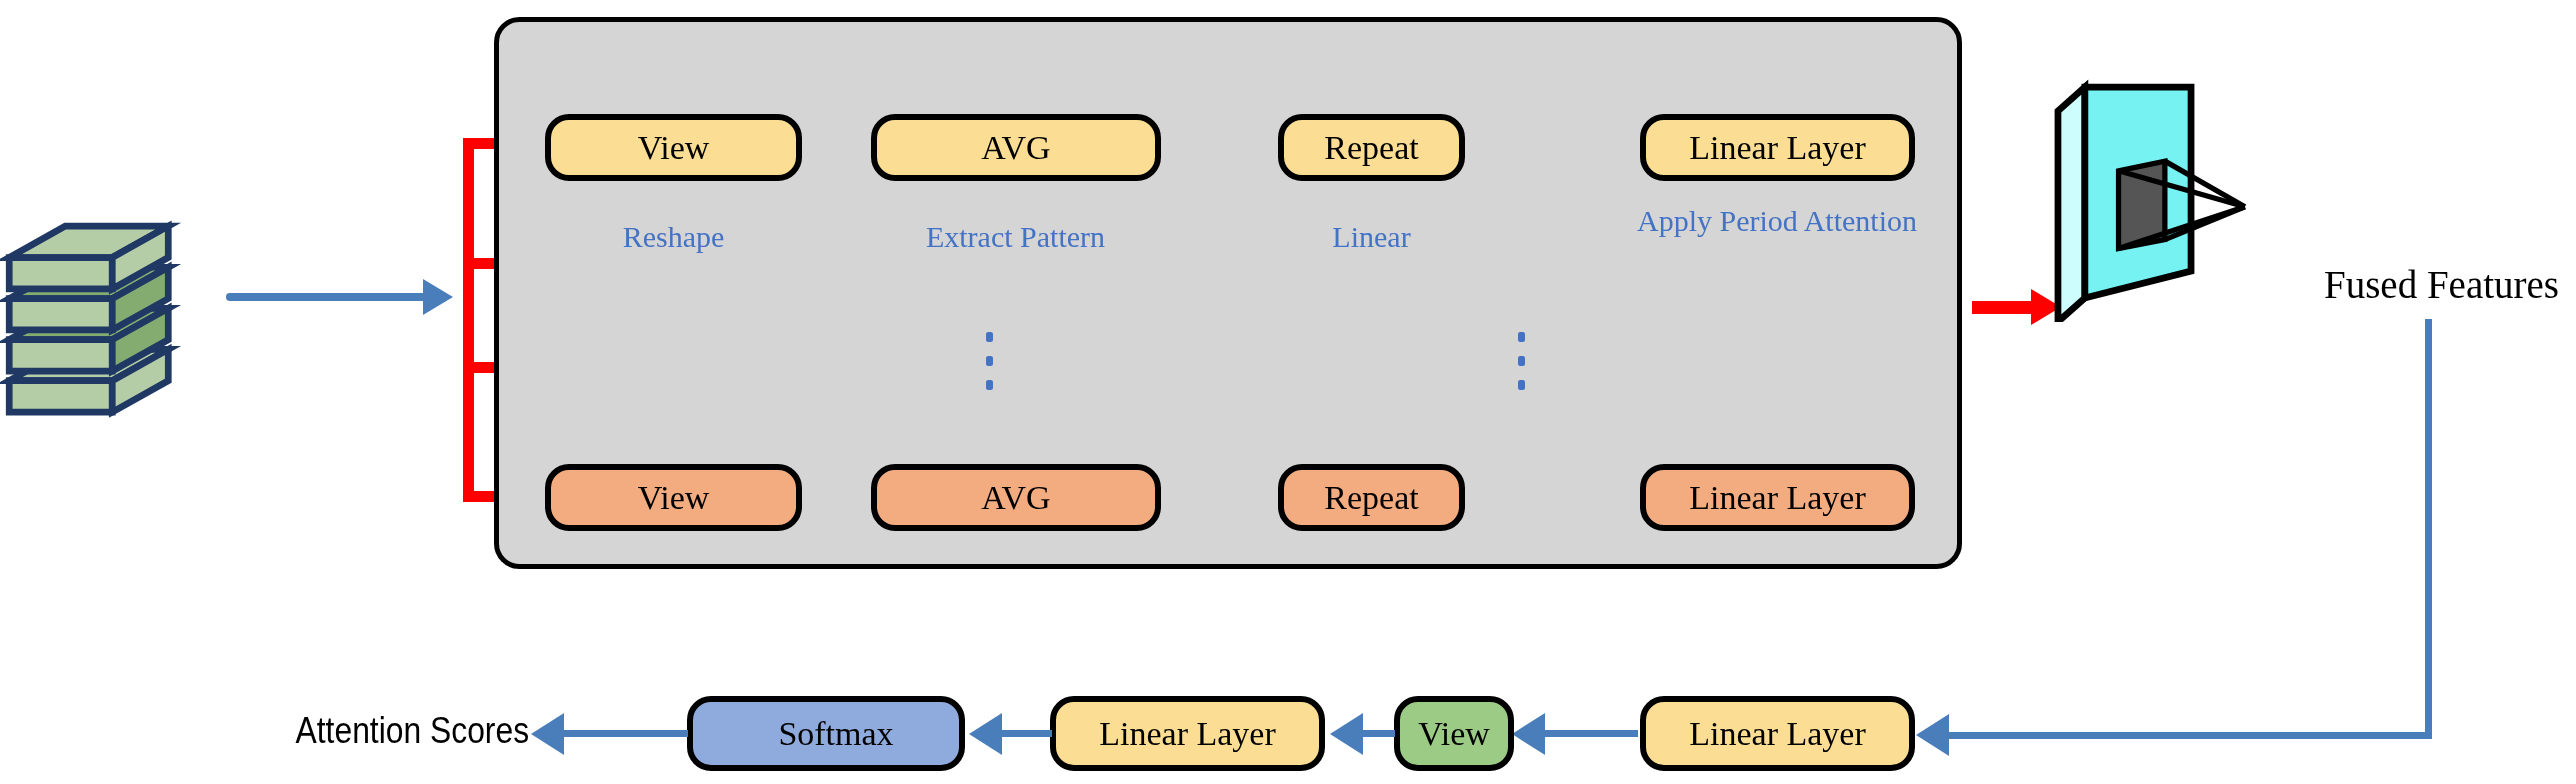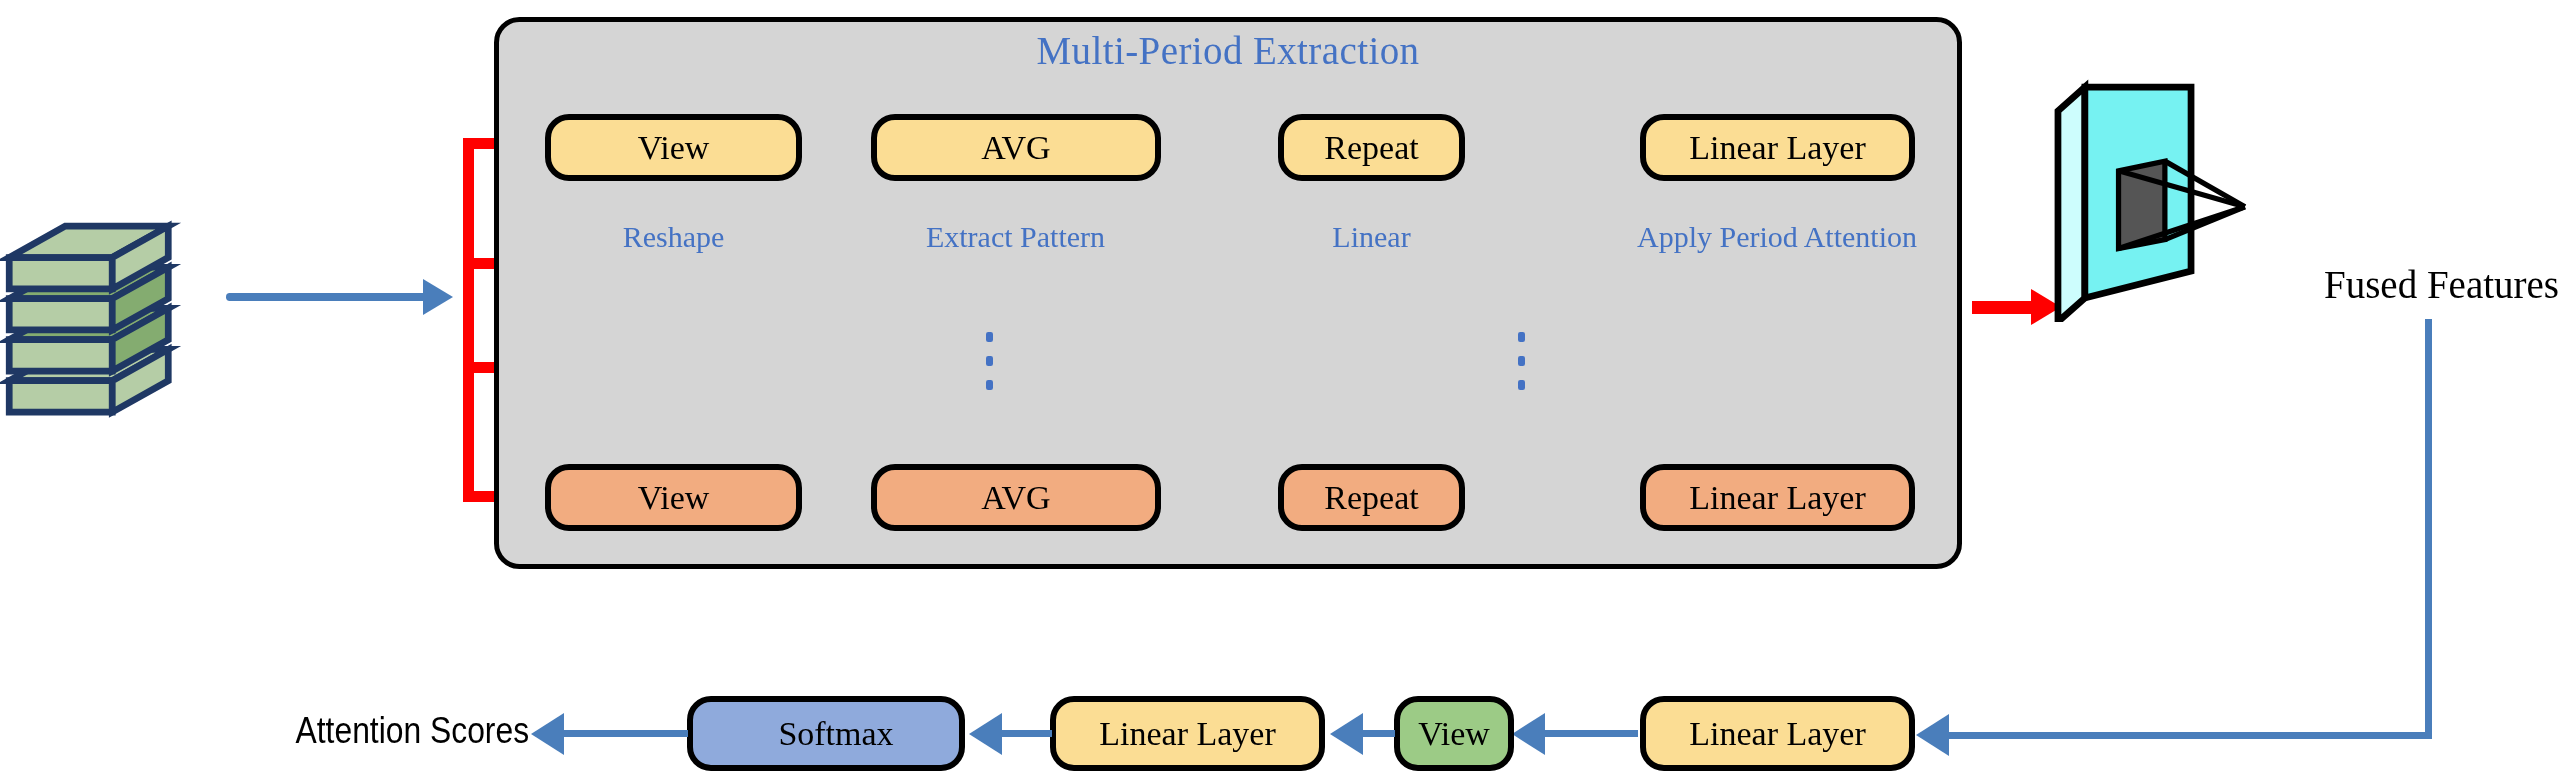--- a/index.html
+++ b/index.html
@@ -99,21 +99,20 @@
   <div class="abs redline" style="left:463px;top:258px;width:82px;height:11.2px;"></div>
   <div class="abs redhead" style="left:541px;top:245px;"></div>
 
   <div class="abs redline" style="left:463px;top:362px;width:82px;height:11.2px;"></div>
   <div class="abs redhead" style="left:541px;top:349px;"></div>
 
   <div class="abs redline" style="left:463px;top:491px;width:82px;height:11.2px;"></div>
   <div class="abs redhead" style="left:541px;top:477px;"></div>
 
   <div class="abs" id="mpe-panel"></div>
-  <div class="abs" id="mpe-title">Multi-Period Extraction</div>
 
   <div class="abs pbox yellow" style="left:545px;top:114px;width:257px;height:67px;">
     <span>View</span>
   </div>
   <div class="abs pbox yellow" style="left:871px;top:114px;width:290px;height:67px;">
     <span>AVG</span>
   </div>
   <div class="abs pbox yellow" style="left:1278px;top:114px;width:187px;height:67px;">
     <span>Repeat</span>
   </div>
@@ -123,21 +122,21 @@
 
   <div class="abs caption" style="left:545px;top:220px;width:257px;">
     <span>Reshape</span>
   </div>
   <div class="abs caption" style="left:848px;top:220px;width:335px;">
     <span>Extract Pattern</span>
   </div>
   <div class="abs caption" style="left:1263px;top:220px;width:217px;">
     <span>Linear</span>
   </div>
-  <div class="abs caption" style="left:1533px;top:220px;width:488px;">
+  <div class="abs caption" style="left:1533px;top:204px;width:488px;">
     <span>Apply Period Attention</span>
   </div>
 
   <div class="abs vdots" style="left:986px;top:332px;">
     <i></i>
       <i></i>
       <i></i>
   </div>
   <div class="abs vdots" style="left:1518px;top:332px;">
     <i></i>

